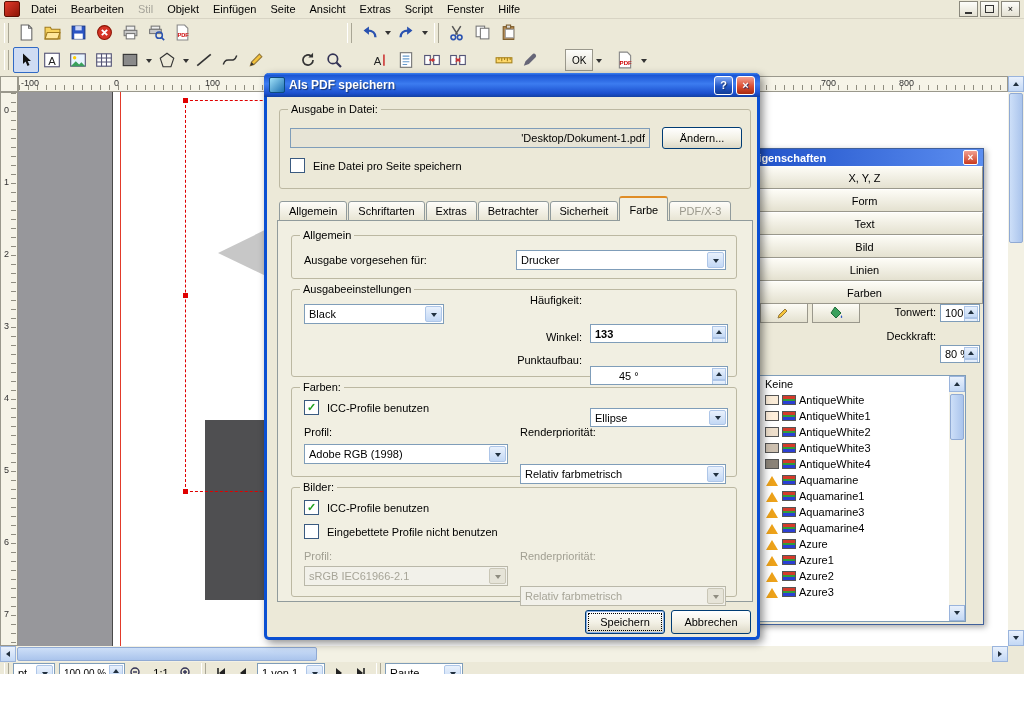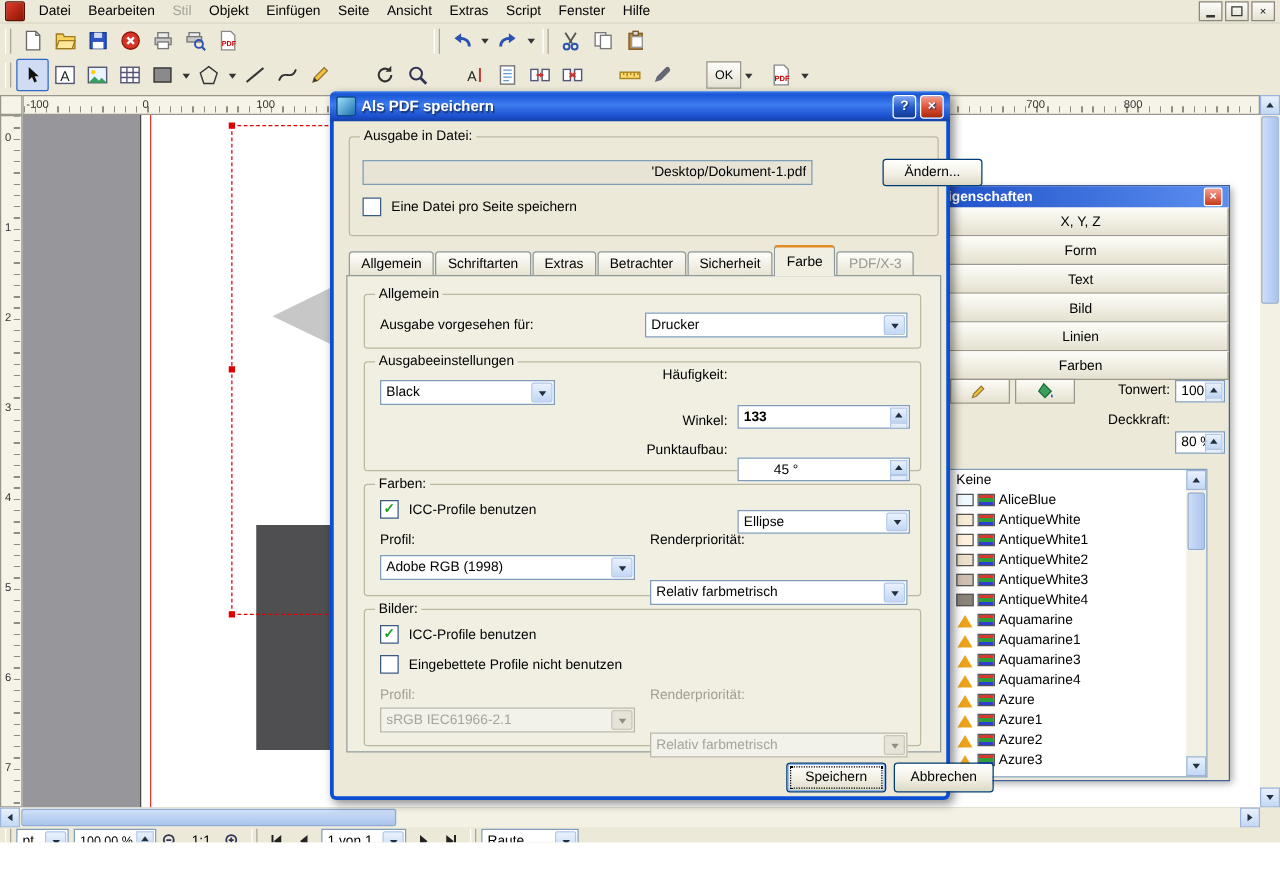--- a/index.html
+++ b/index.html
@@ -39,21 +39,21 @@
   .combo.disabled{background:#f2f1ea;color:#a7a598;border-color:#bab8a9;}
   .combo.disabled .arrow{background:#e6e4d8;border-color:#c9c6b6;}
   .combo.disabled .arrow::after{border-top-color:#8f8d80;}
   .spin{position:relative;background:#fff;border:1px solid #7f9db9;display:flex;align-items:center;padding-left:4px;overflow:hidden;}
   .spinbtns{position:absolute;right:1px;top:1px;bottom:1px;width:14px;display:flex;flex-direction:column;}
   .sb{flex:1;background:linear-gradient(180deg,#e9f1fc,#c3d8f5);border:1px solid #aec6e8;display:flex;align-items:center;justify-content:center;}
   .sb.up::after{content:"";border:3px solid transparent;border-bottom:4px solid #21303f;margin-bottom:3px;}
   .sb.dn::after{content:"";border:3px solid transparent;border-top:4px solid #21303f;margin-top:3px;}
   .checkbox{width:13px;height:13px;background:#fff;border:1px solid #3a5a80;display:inline-flex;align-items:center;justify-content:center;flex:none;}
   .checkbox.checked::after{content:"\2713";color:#1ea11e;font-weight:bold;font-size:11px;line-height:1;}
-  .btn{border:1px solid #003c74;border-radius:3px;background:linear-gradient(180deg,#ffffff,#f2f0e4 55%,#dcd8c6);display:flex;align-items:center;justify-content:center;margin-left:44px;}
+  .btn{border:1px solid #003c74;border-radius:3px;background:linear-gradient(180deg,#ffffff,#f2f0e4 55%,#dcd8c6);display:flex;align-items:center;justify-content:center;}
   .btn.default{box-shadow:inset 0 0 0 1px #8cb0e8;outline:1px dotted #000;outline-offset:-4px;}
   .groupbox{border:1px solid #bcb8a2;border-radius:3px;}
   .glabel{position:absolute;top:-7px;left:8px;padding:0 3px;background:#ece9d8;}
   .glabel.inpanel{background:#f1efe2;}
   .graytext{color:#a19f92;}
   
   .dialog{left:264px;top:73px;width:496px;height:567px;z-index:50;border:3px solid #0a4fd2;border-top:none;border-radius:5px;background:#ece9d8;box-shadow:3px 3px 8px rgba(0,0,0,.45);}
   .dlg-titlebar{position:absolute;left:-3px;right:-3px;top:0;height:24px;border-radius:5px 5px 0 0;background:linear-gradient(180deg,#3a80f0 0%,#1b55d4 10%,#3c7cf0 45%,#1b4fce 85%,#1240a2 100%);display:flex;align-items:center;gap:4px;padding:0 5px;color:#fff;font-weight:bold;font-size:12px;text-shadow:1px 1px 1px #16336e;box-sizing:border-box;}
   .dlg-icon{width:14px;height:14px;border-radius:2px;background:linear-gradient(135deg,#9fe0f8,#1b6fb0);border:1px solid #0d4a80;}
   .capbtn{width:17px;height:17px;border-radius:3px;border:1px solid #fff;color:#fff;font-weight:bold;font-size:11px;display:flex;align-items:center;justify-content:center;}
@@ -417,26 +417,20 @@
     <div class="abs combo" style="left:8px;top:202px;width:150px;height:19px;">
       <span>Normal</span>
       <div class="arrow"></div>
     </div>
     <div class="abs colorlist" style="left:4px;top:226px;width:216px;height:247px;">
       <div class="color-row">
         <span>Keine</span>
       </div>
       <div>
 
-      <div class="color-row">
-
-          <span class="swatch" style="background: rgb(240, 248, 255);"></span>
-          <span class="rgbico"></span>
-          <span>AliceBlue</span>
-        </div>
           <div class="color-row">
 
           <span class="swatch" style="background: rgb(250, 235, 215);"></span>
           <span class="rgbico"></span>
           <span>AntiqueWhite</span>
         </div>
           <div class="color-row">
 
           <span class="swatch" style="background: rgb(255, 239, 219);"></span>
           <span class="rgbico"></span>

